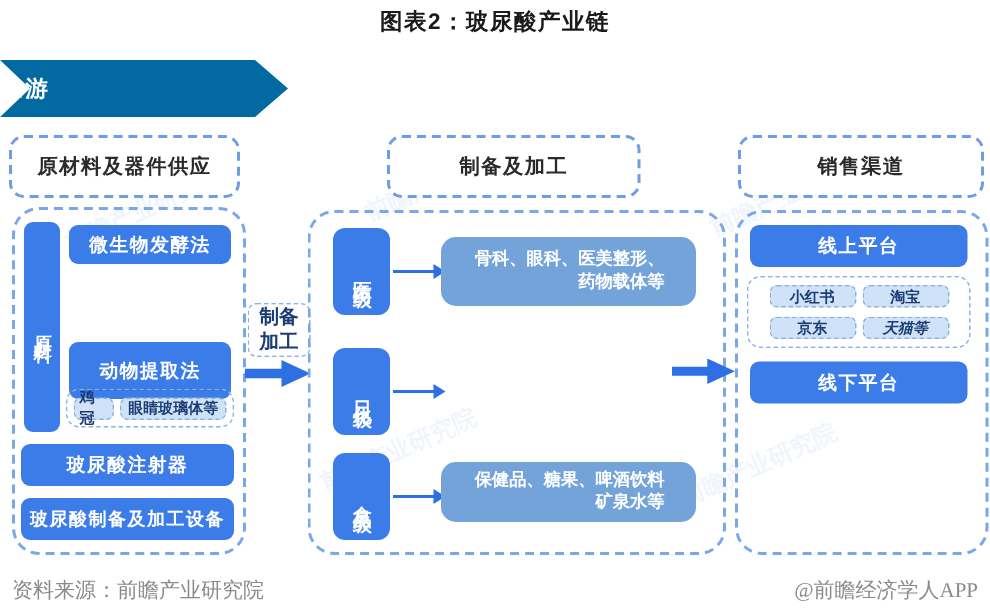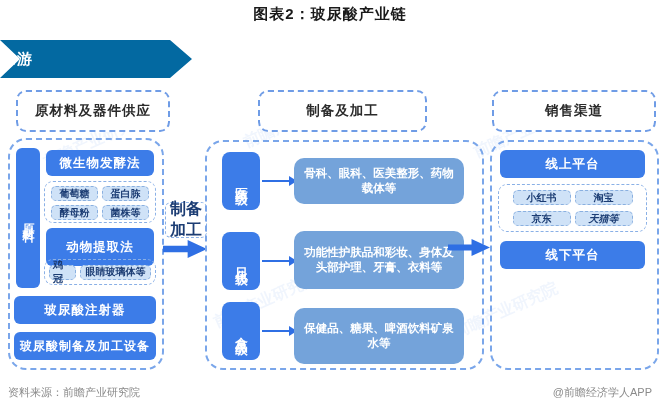--- a/index.html
+++ b/index.html
@@ -10,65 +10,59 @@
   .seg{position:absolute;top:40px;height:38px;background:#0369a1;color:#fff;font-size:15px;font-weight:700;display:flex;align-items:center;justify-content:flex-start;letter-spacing:2px;}
   .seg1{left:0;width:192px;clip-path:polygon(0 0,170px 0,100% 50%,170px 100%,0 100%,20px 50%);}
   .seg2{left:182px;width:310px;clip-path:polygon(0 0,calc(100% - 22px) 0,100% 50%,calc(100% - 22px) 100%,0 100%,22px 50%);}
   .seg3{left:482px;width:178px;clip-path:polygon(0 0,100% 0,100% 100%,0 100%,22px 50%);}
   
   .hdr{position:absolute;border:2px dashed #6f9ce6;border-radius:10px;background:#fff;color:#2a2a2a;font-weight:700;font-size:13.5px;display:flex;align-items:center;justify-content:center;letter-spacing:1px;}
   .colwrap{position:absolute;border:2px dashed #7aa6ea;border-radius:18px;}
   .grp{position:absolute;border:1.5px dashed #8ab0e6;border-radius:9px;display:flex;flex-wrap:wrap;align-items:center;justify-content:center;gap:4px;padding:4px;box-sizing:border-box;}
   
   .solid{position:absolute;background:#3c7ce8;color:#fff;font-weight:700;border-radius:6px;display:flex;align-items:center;justify-content:center;font-size:12.5px;letter-spacing:1px;}
-  .muted{position:absolute;background:#74a3da;color:#fff;font-weight:700;border-radius:10px;font-size:11.5px;line-height:1.32;padding:7px 9px;box-sizing:border-box;display:flex;align-items:center;text-align:center;font-family:Liberation Mono, monospace;}
+  .muted{position:absolute;background:#74a3da;color:#fff;font-weight:700;border-radius:10px;font-size:11.5px;line-height:1.32;padding:7px 21px;box-sizing:border-box;display:flex;align-items:center;text-align:right;font-family:Liberation Mono, monospace;}
   .chip{background:#cfe2f7;border:1px dashed #8ab0e0;border-radius:5px;color:#1c3d74;font-weight:700;font-size:10px;display:flex;align-items:center;justify-content:center;height:15px;box-sizing:border-box;padding:1px 3px;}
   .vert{writing-mode:vertical-rl;text-orientation:upright;letter-spacing:3px;}
   .gradebox{position:absolute;background:#3c7ce8;color:#fff;font-weight:700;border-radius:8px;display:flex;align-items:center;justify-content:center;font-size:12.5px;}
   
   .thin-arrow{position:absolute;height:2px;background:#2f6fe4;}
   .thin-arrow:after{content:"";position:absolute;right:-7px;top:-4px;border-left:8px solid #2f6fe4;border-top:5px solid transparent;border-bottom:5px solid transparent;}
   .big-arrow{position:absolute;background:#2f6fe4;clip-path:polygon(0 32%,56% 32%,56% 0,100% 50%,56% 100%,56% 68%,0 68%);}
-  .preplabel{position:absolute;border:1.5px dashed #8ab0e6;border-radius:6px;color:#1c3d74;font-weight:700;font-size:16px;line-height:1.3;display:flex;flex-direction:column;align-items:center;justify-content:center;background:#fff;}
-  .footer{position:absolute;top:385px;font-size:11px;color:#8a8a8a;}
+  .preplabel{position:absolute;border:1.5px dashed #8ab0e6;border-radius:6px;color:#1c3d74;font-weight:700;font-size:13px;line-height:1.3;display:flex;flex-direction:column;align-items:center;justify-content:center;background:#fff;}
+  .footer{position:absolute;top:385px;font-size:14px;color:#8a8a8a;font-family:Liberation Serif, serif;}
   .wm{position:absolute;color:rgba(47,111,228,0.07);font-size:16px;font-weight:700;transform:rotate(-24deg);white-space:nowrap;pointer-events:none;}
 </style>
 </head>
 <body>
 
 <div class="stage">
 
   <div class="wm" style="left:40px;top:130px;">前瞻产业研究院</div>
   <div class="wm" style="left:240px;top:110px;">前瞻产业研究院</div>
   <div class="wm" style="left:210px;top:290px;">前瞻产业研究院</div>
   <div class="wm" style="left:470px;top:120px;">前瞻产业研究院</div>
   <div class="wm" style="left:450px;top:300px;">前瞻产业研究院</div>
 
   <div class="title">图表2：玻尿酸产业链</div>
 
   <div class="seg seg1">
     <span>上游</span>
   </div>
 
-  <div class="hdr" style="left:16px;top:90px;width:150px;height:38px;">原材料及器件供应</div>
+  <div class="hdr" style="left:6px;top:90px;width:150px;height:38px;">原材料及器件供应</div>
   <div class="hdr" style="left:258px;top:90px;width:165px;height:38px;">制备及加工</div>
   <div class="hdr" style="left:492px;top:90px;width:160px;height:38px;">销售渠道</div>
 
   <div class="colwrap" style="left:8px;top:138px;width:152px;height:228px;"></div>
 
   <div class="solid vert" style="left:16px;top:148px;width:24px;height:140px;font-size:12px;">原材料</div>
 
   <div class="solid" style="left:46px;top:150px;width:108px;height:26px;">微生物发酵法</div>
 
-  <div class="grp" style="left:44px;top:181px;width:112px;height:42px;">
-    <span class="chip" style="width:47px;">葡萄糖</span>
-    <span class="chip" style="width:47px;">蛋白胨</span>
-    <span class="chip" style="width:47px;">酵母粉</span>
-    <span class="chip" style="width:47px;">菌株等</span>
-  </div>
 
   <div class="solid" style="left:46px;top:228px;width:108px;height:38px;">动物提取法</div>
 
   <div class="grp" style="left:44px;top:259px;width:112px;height:26px;flex-wrap:nowrap;">
     <span class="chip" style="width:32px;">鸡冠</span>
     <span class="chip" style="width:88px;">眼睛玻璃体等</span>
   </div>
 
   <div class="solid" style="left:14px;top:296px;width:142px;height:28px;">玻尿酸注射器</div>
   <div class="solid" style="left:14px;top:332px;width:142px;height:28px;font-size:12px;">玻尿酸制备及加工设备</div>
@@ -83,22 +77,21 @@
 
   <div class="gradebox vert" style="left:222px;top:152px;width:38px;height:58px;">医药级</div>
   <div class="gradebox vert" style="left:222px;top:232px;width:38px;height:58px;">日化级</div>
   <div class="gradebox vert" style="left:222px;top:302px;width:38px;height:58px;">食品级</div>
 
   <div class="thin-arrow" style="left:262px;top:180px;width:28px;"></div>
   <div class="thin-arrow" style="left:262px;top:260px;width:28px;"></div>
   <div class="thin-arrow" style="left:262px;top:330px;width:28px;"></div>
 
   <div class="muted" style="left:294px;top:158px;width:170px;height:46px;">骨科、眼科、医美整形、药物载体等</div>
-  <div class="muted" style="left:294px;top:231px;width:170px;height:58px;">功能性护肤品和彩妆、身体及头部护理、牙膏、衣料等</div>
-  <div class="muted" style="left:294px;top:308px;width:170px;height:56px;">保健品、糖果、啤酒饮料矿泉水等</div>
+  <div class="muted" style="left:294px;top:308px;width:170px;height:40px;">保健品、糖果、啤酒饮料矿泉水等</div>
 
   <div class="big-arrow" style="left:448px;top:239px;width:42px;height:17px;"></div>
 
   <div class="colwrap" style="left:490px;top:140px;width:165px;height:226px;"></div>
 
   <div class="solid" style="left:500px;top:150px;width:145px;height:28px;">线上平台</div>
 
   <div class="grp" style="left:498px;top:184px;width:149px;height:48px;">
     <span class="chip" style="width:58px;">小红书</span>
     <span class="chip" style="width:58px;text-align:center;">淘宝</span>

